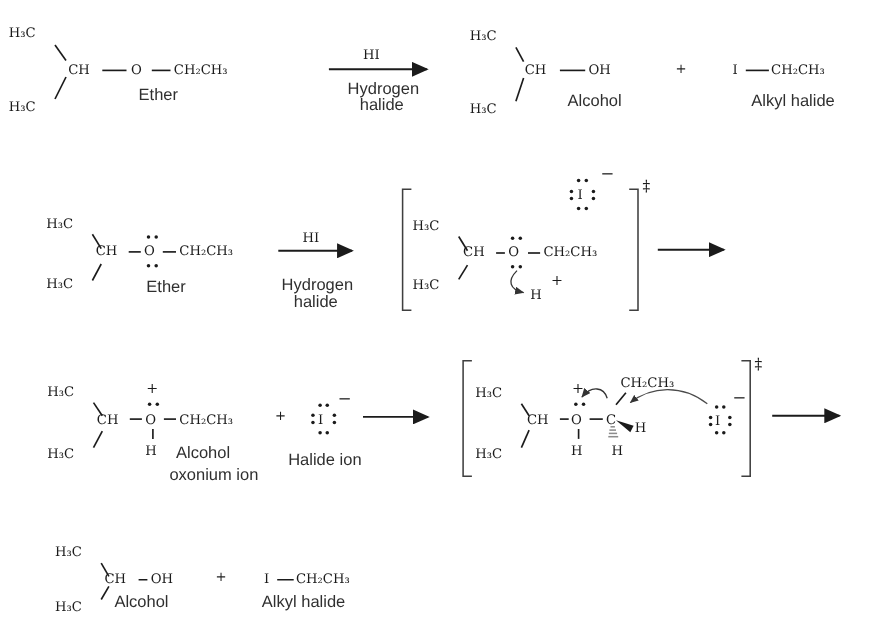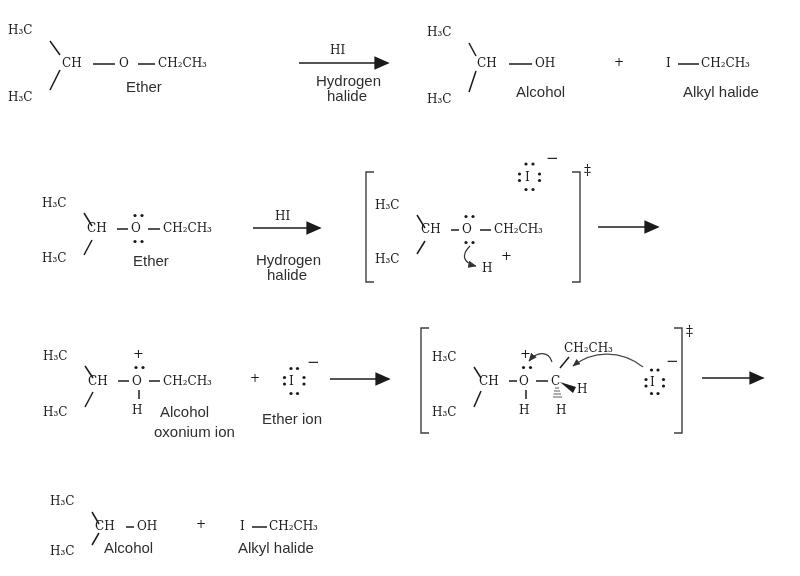--- a/index.html
+++ b/index.html
@@ -170,21 +170,21 @@
   <span class="f" style="left:132px;top:371px">O</span>
   <span class="chg" style="left:133px;top:347px">+</span>
   <span class="f" style="left:163px;top:371px">CH₂CH₃</span>
   <span class="f" style="left:132px;top:400px">H</span>
   <span class="f" style="left:43px;top:402px">H₃C</span>
   <span class="lbl" style="left:160px;top:404px">Alcohol</span>
   <span class="lbl" style="left:154px;top:424px">oxonium ion</span>
   <span class="f" style="left:250px;top:368px">+</span>
   <span class="f" style="left:289px;top:371px">I</span>
   <span class="mns" style="left:307px;top:355px">−</span>
-  <span class="lbl" style="left:262px;top:411px">Ether ion</span>
+  <span class="lbl" style="left:262px;top:411px">Halide ion</span>
   <span class="f" style="left:432px;top:347px">H₃C</span>
   <span class="f" style="left:479px;top:371px">CH</span>
   <span class="f" style="left:519px;top:371px">O</span>
   <span class="chg" style="left:520px;top:347px">+</span>
   <span class="f" style="left:551px;top:371px">C</span>
   <span class="f" style="left:564px;top:338px">CH₂CH₃</span>
   <span class="f" style="left:519px;top:400px">H</span>
   <span class="f" style="left:577px;top:379px">H</span>
   <span class="f" style="left:556px;top:400px">H</span>
   <span class="f" style="left:432px;top:402px">H₃C</span>

